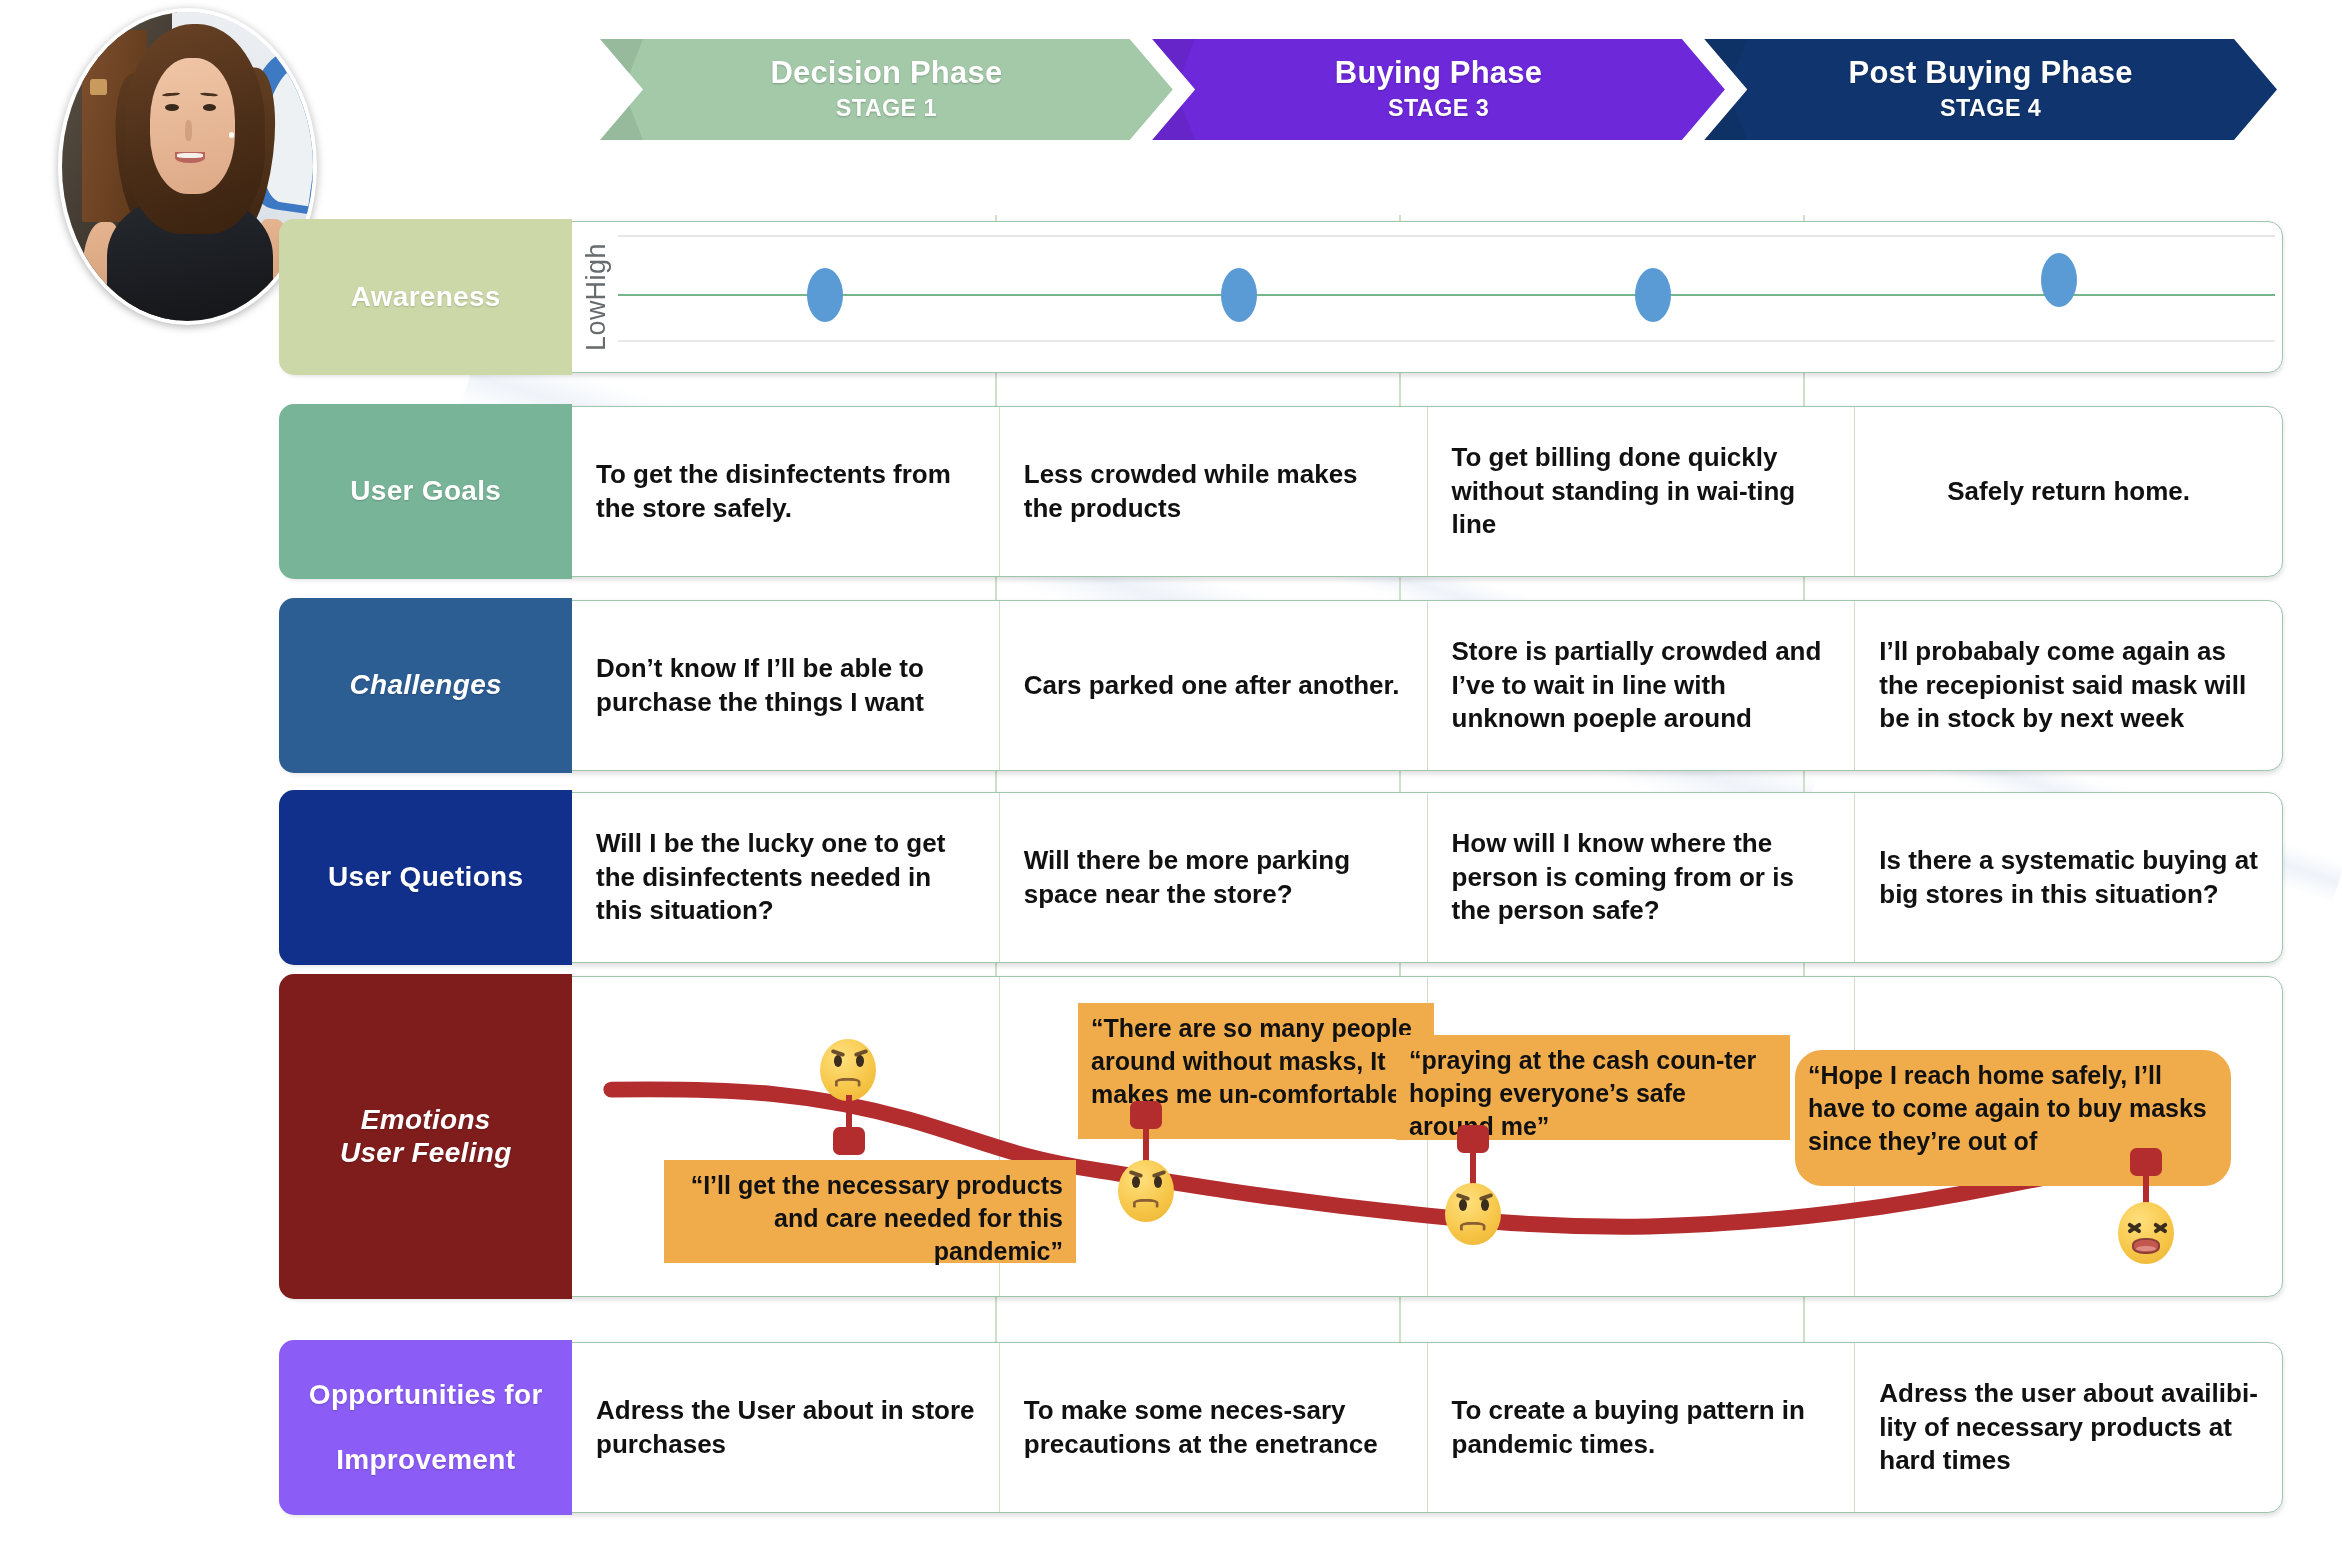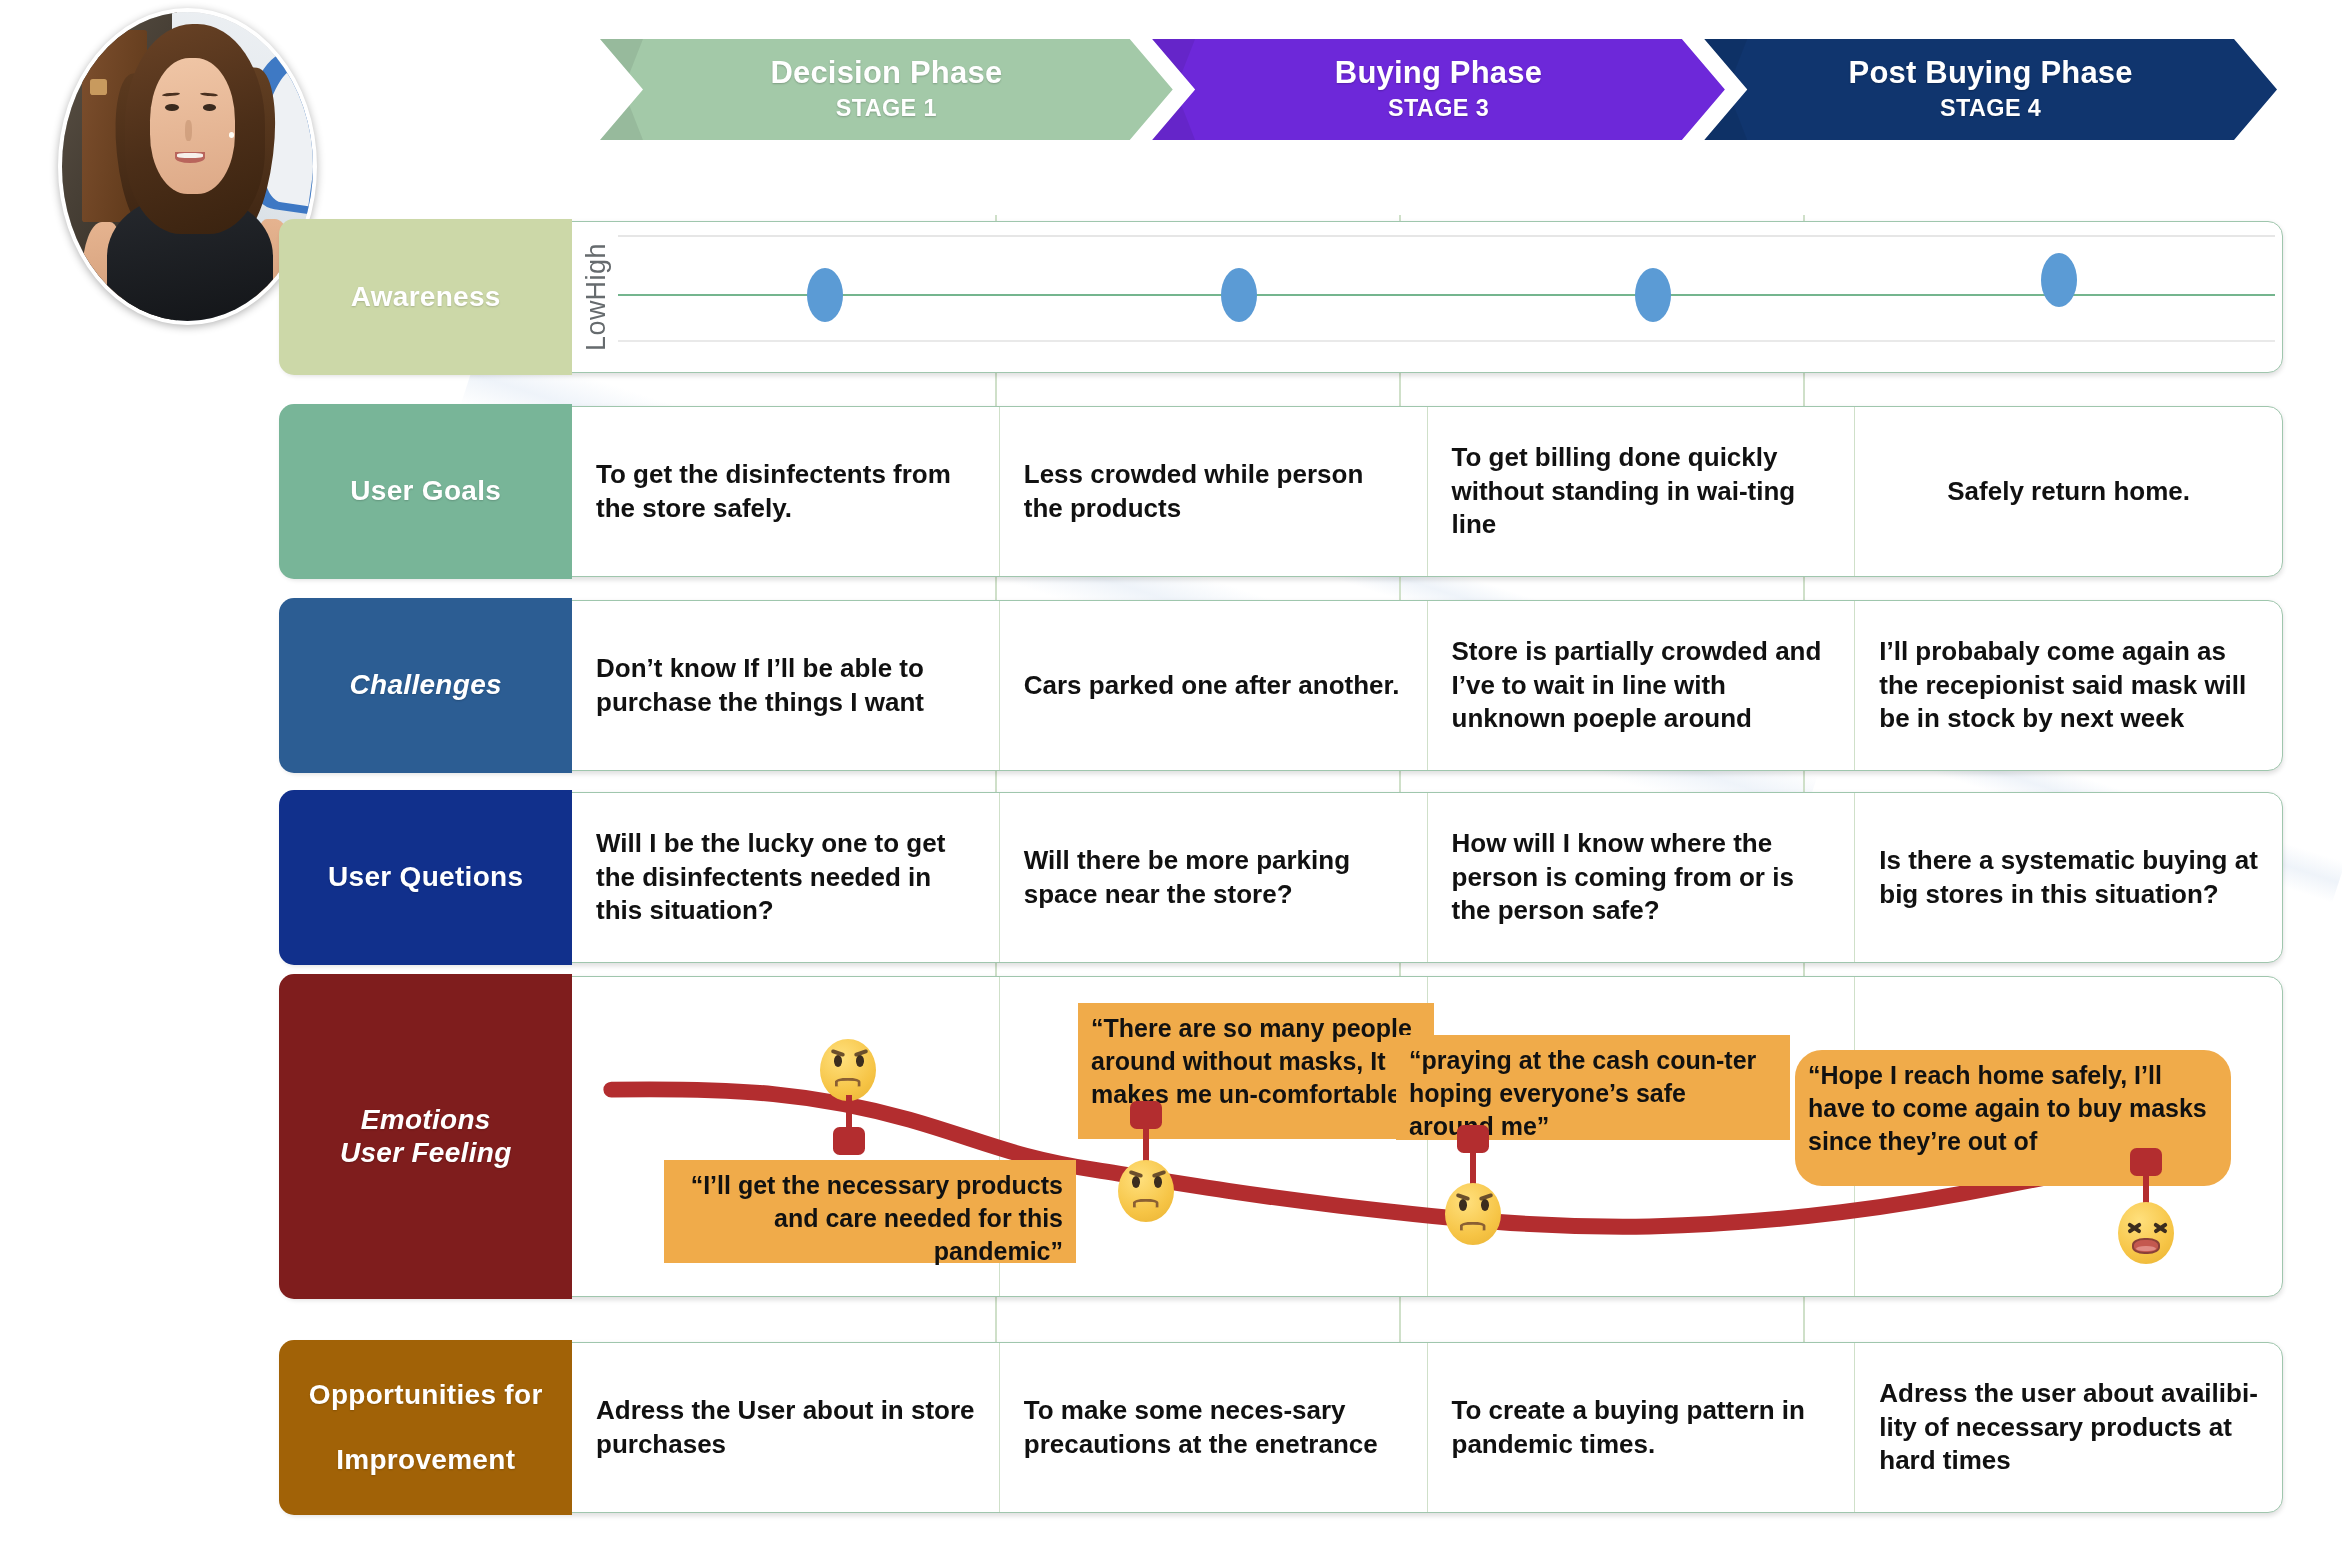--- a/index.html
+++ b/index.html
@@ -129,21 +129,21 @@
              background:#c4584f;border-radius:44%;border:2.8px solid #8a4038;box-sizing:border-box;}
   .emoji .xmo i{position:absolute;left:10%;bottom:6%;width:80%;height:45%;background:#e08c85;border-radius:50% 50% 40% 40%;}
   .emoji .xe{position:absolute;top:30%;width:15px;height:13px;}
   .emoji .xe.l{left:16%;} .emoji .xe.r{left:62%;}
   .emoji .xe b{position:absolute;left:0;top:45%;width:100%;height:3.7px;background:#3b2d1e;border-radius:1.9px;display:block;}
   .emoji .xe b:first-child{transform:rotate(34deg);}
   .emoji .xe b:last-child{transform:rotate(-34deg);}
 
   
   #row-opportunities{top:1342px;height:169px;}
-  #row-opportunities .lbl{background:#a16207;gap:32px;}
+  #row-opportunities .lbl{background:#8b5cf6;gap:32px;}
 
   
   .streak{position:absolute;background:linear-gradient(90deg,rgba(235,240,248,0),rgba(225,234,245,.55),rgba(235,240,248,0));
           transform:rotate(-72deg);pointer-events:none;}
 </style>
 </head>
 <body>
 
 <div class="canvas">
 
@@ -213,21 +213,21 @@
       <div class="aw-dot" style="left:37.5%;top:73px;"></div>
       <div class="aw-dot" style="left:62.5%;top:73px;"></div>
       <div class="aw-dot" style="left:87.0%;top:58px;"></div>
     </div>
   </div>
 
   <div class="row" id="row-goals">
     <div class="lbl">User Goals</div>
     <div class="cells">
       <div class="cell">To get the disinfectents from the store safely.</div>
-      <div class="cell">Less crowded while person  the products</div>
+      <div class="cell">Less crowded while makes  the products</div>
       <div class="cell">To get billing done quickly without standing in wai-ting line</div>
       <div class="cell center">Safely return home.</div>
     </div>
   </div>
 
   <div class="row" id="row-challenges">
     <div class="lbl">Challenges</div>
     <div class="cells">
       <div class="cell">Don’t know If I’ll be able to purchase the things I want</div>
       <div class="cell">Cars parked one after another.</div>

